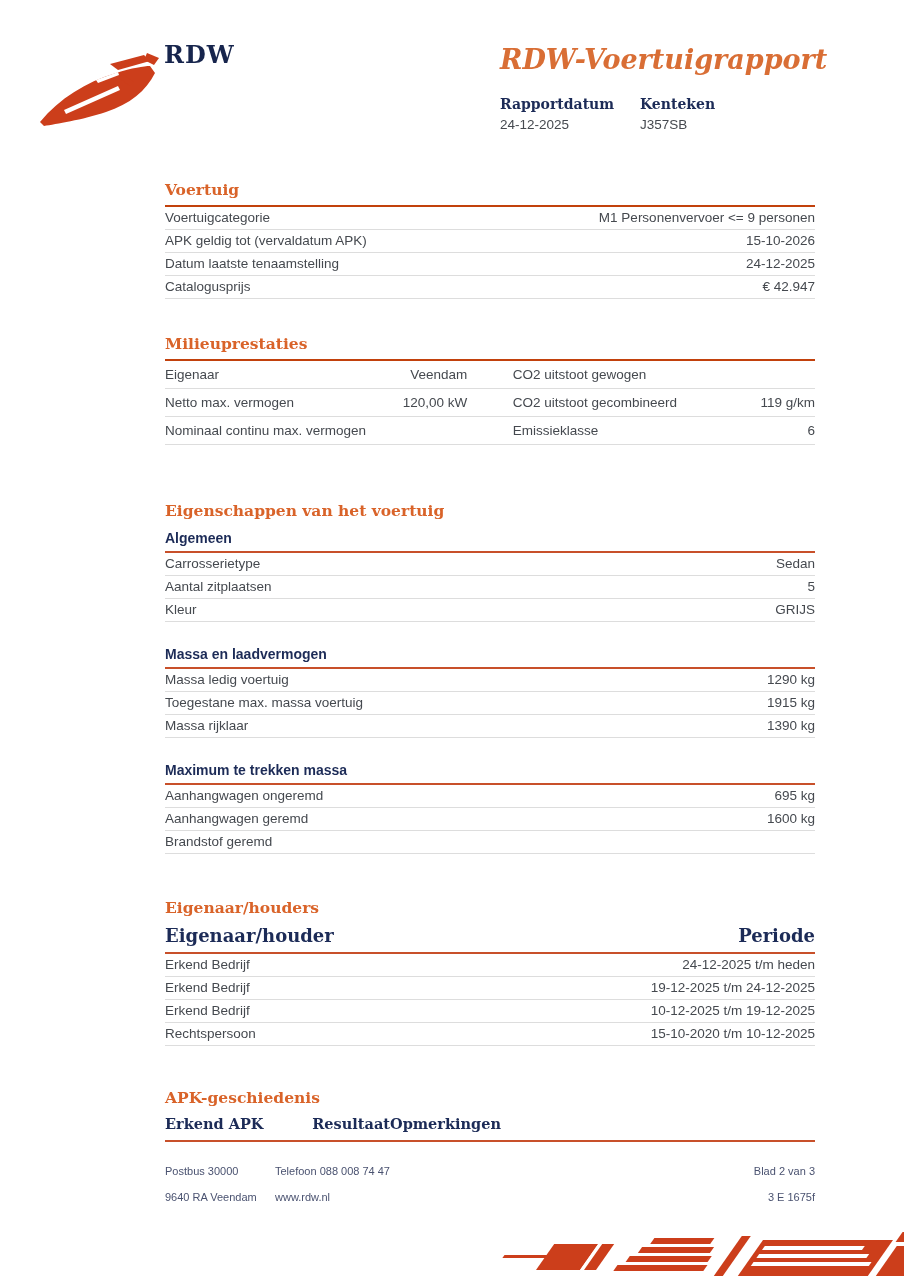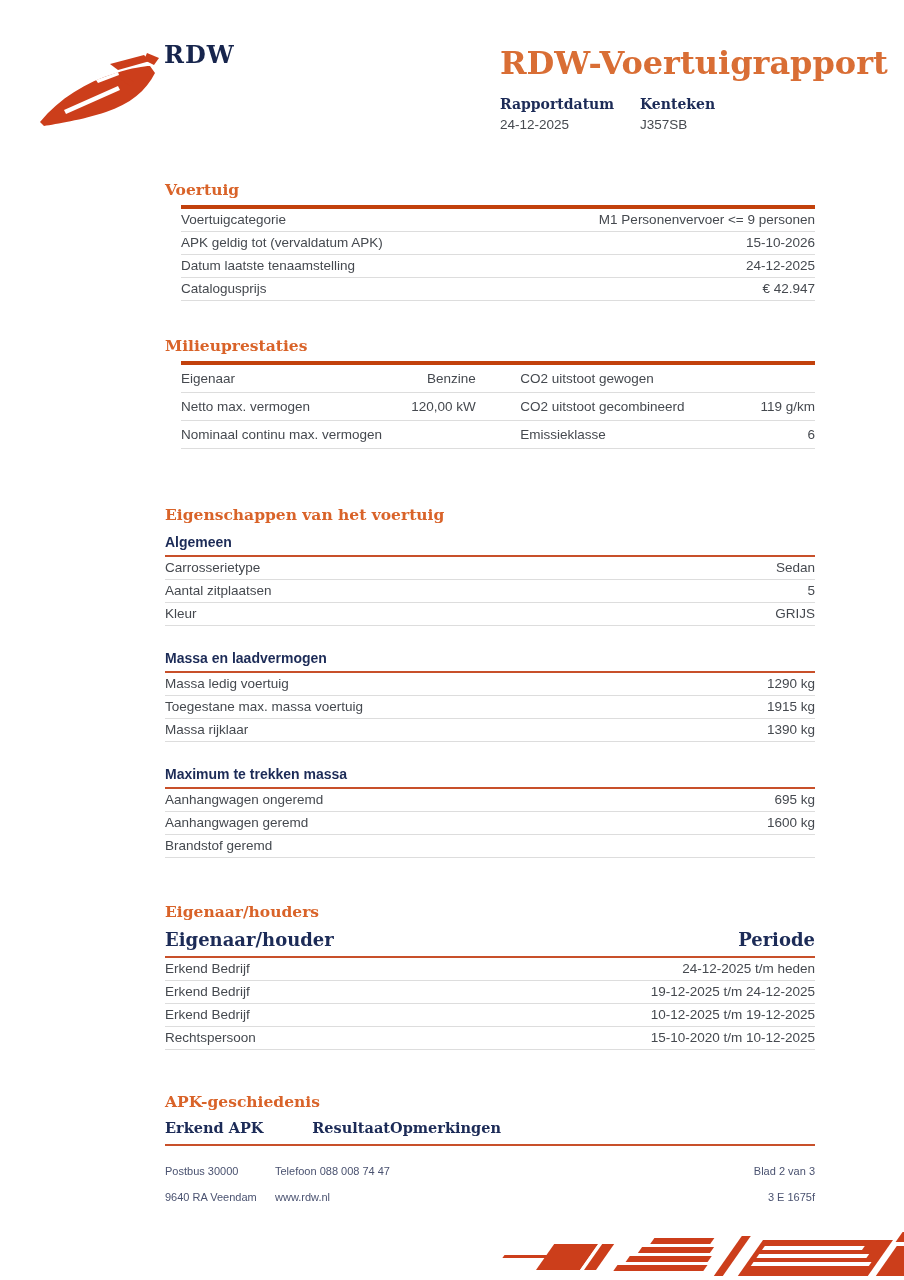--- a/index.html
+++ b/index.html
@@ -22,22 +22,23 @@
     font-family: "DejaVu Serif", serif;
     font-weight: bold;
     font-size: 24px;
     letter-spacing: 1px;
     color: #17254d;
   }
   .report-title {
     position: absolute; left: 500px; top: 44px;
     font-family: "DejaVu Serif", serif;
     font-weight: bold;
-    font-size: 32px;
+    font-size: 27px;
     color: #d96e35;
+    font-style: italic;
   }
   .report-meta { position: absolute; left: 500px; top: 96px; display: flex; }
   .meta-col { width: 140px; }
   .meta-label {
     font-family: "DejaVu Serif", serif;
     font-weight: bold;
     font-size: 14px;
     color: #1c2b57;
   }
   .meta-value { margin-top: 5px; font-size: 13.5px; color: #45494f; }
@@ -50,21 +51,21 @@
     font-weight: bold;
     font-size: 15.5px;
     color: #d96329;
     padding-bottom: 6px;
   }
   section:nth-child(2) { margin-top: 35px; }
   section:nth-child(3) { margin-top: 56px; }
   section:nth-child(4) { margin-top: 44px; }
   section:nth-child(5) { margin-top: 42px; }
 
-  .rows { border-top: 4px solid #c2410c; margin-left: 16px; }
+  .rows { border-top: 2px solid #c2410c; }
   .row {
     display: flex;
     justify-content: space-between;
     align-items: baseline;
     padding: 3px 0 4px 0;
     border-bottom: 1px solid #dddddd;
     font-size: 13.5px;
     min-height: 21px;
   }
   .row .label { text-align: left; }
@@ -176,21 +177,21 @@
             <span class="value">€ 42.947</span>
           </div>
         </div>
       </section>
       <section class="report-section">
         <div class="section-heading">Milieuprestaties</div>
         <div class="rows">
           <div class="row2">
             <span class="pair">
               <span class="label">Eigenaar</span>
-              <span class="value">Benzine</span>
+              <span class="value">Veendam</span>
             </span>
             <span class="pair">
               <span class="label">CO2 uitstoot gewogen</span>
               <span class="value"></span>
             </span>
           </div>
           <div class="row2">
             <span class="pair">
               <span class="label">Netto max. vermogen</span>
               <span class="value">120,00 kW</span>

